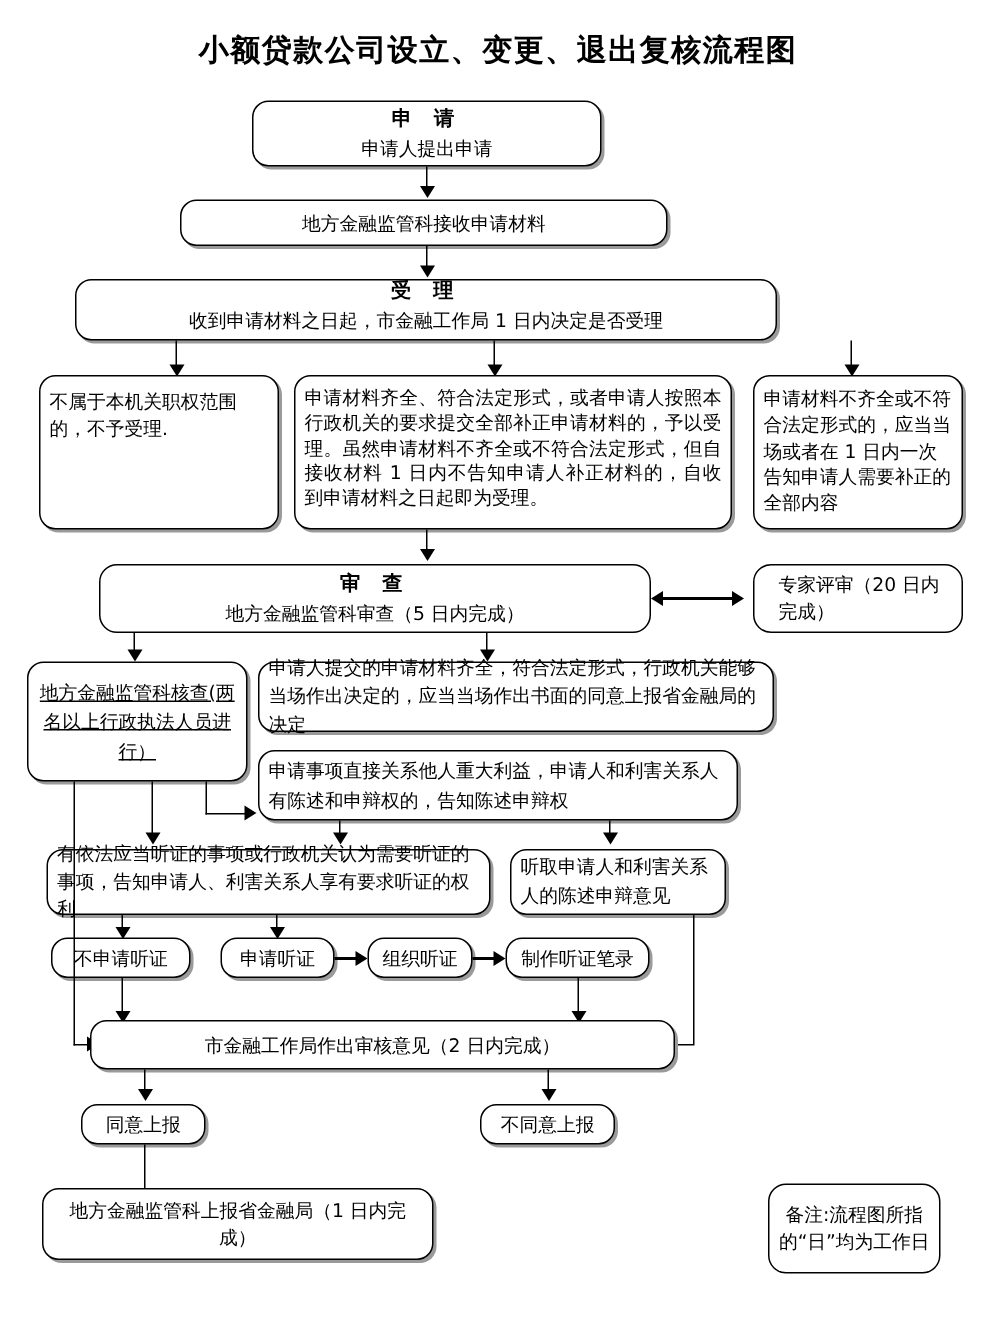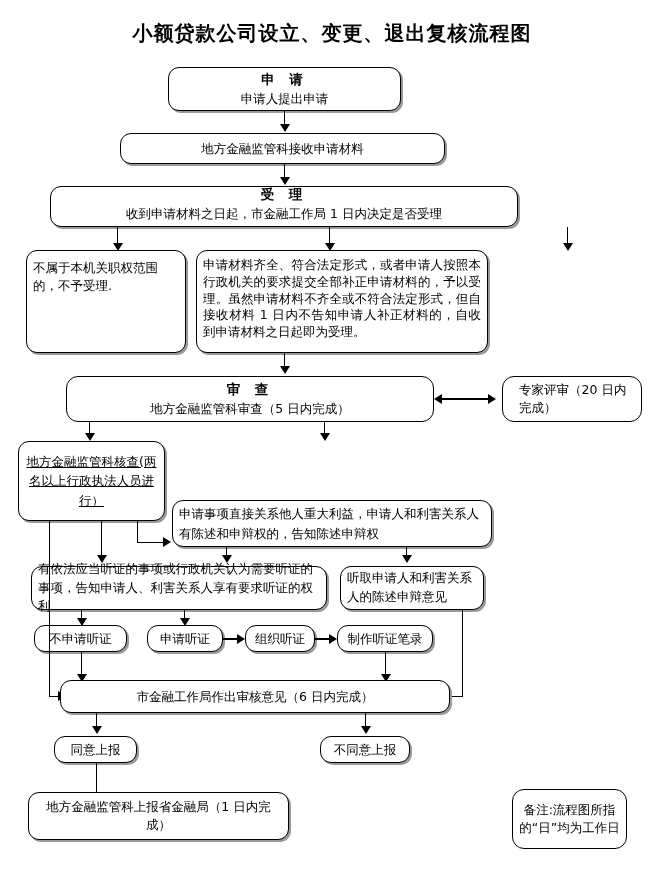--- a/index.html
+++ b/index.html
@@ -120,20 +120,23 @@
   <div class="ar down" style="left:562.5px;top:243px;"></div>
 
   <div class="node round sh left" style="left:26px;top:250px;width:160px;height:103px;justify-content:flex-start;padding-top:8px;">
     <span class="bd">不属于本机关职权范围的，不予受理.</span>
   </div>
 
   <div class="node round sh just" style="left:196px;top:250px;width:292px;height:103px;justify-content:flex-start;padding-top:6px;line-height:1.34;">
     <span class="bd">申请材料齐全、符合法定形式，或者申请人按照本行政机关的要求提交全部补正申请材料的，予以受理。虽然申请材料不齐全或不符合法定形式，但自接收材料 1 日内不告知申请人补正材料的，自收到申请材料之日起即为受理。</span>
   </div>
 
+  <div class="node round sh left" style="left:502px;top:250px;width:140px;height:103px;justify-content:flex-start;padding-top:6px;line-height:1.38;">
+    <span class="bd">申请材料不齐全或不符合法定形式的，应当当场或者在 1 日内一次告知申请人需要补正的全部内容</span>
+  </div>
 
   <div class="ln v" style="left:283.5px;top:353px;height:17px;"></div>
   <div class="ar down" style="left:279.5px;top:366px;"></div>
 
   <div class="node sq center" style="left:66px;top:376px;width:368px;height:46px;">
     <span class="hd">审  查</span>
     <span class="bd">地方金融监管科审查（5 日内完成）</span>
   </div>
 
   <div class="ln h" style="left:441px;top:398px;width:48px;"></div>
@@ -147,20 +150,23 @@
   <div class="ln v" style="left:88.5px;top:422px;height:15px;"></div>
   <div class="ar down" style="left:84.5px;top:433px;"></div>
 
   <div class="ln v" style="left:323.5px;top:422px;height:15px;"></div>
   <div class="ar down" style="left:319.5px;top:433px;"></div>
 
   <div class="node round sh center" style="left:18px;top:441px;width:147px;height:80px;line-height:1.55;text-decoration:underline;">
     <span class="bd">地方金融监管科核查(两名以上行政执法人员进行）</span>
   </div>
 
+  <div class="node round sh left" style="left:172px;top:441px;width:344px;height:47px;line-height:1.5;">
+    <span class="bd">申请人提交的申请材料齐全，符合法定形式，行政机关能够当场作出决定的，应当当场作出书面的同意上报省金融局的决定</span>
+  </div>
 
   <div class="node round sh left" style="left:172px;top:500px;width:320px;height:47px;line-height:1.6;">
     <span class="bd">申请事项直接关系他人重大利益，申请人和利害关系人有陈述和申辩权的，告知陈述申辩权</span>
   </div>
 
   <div class="ln v" style="left:136.5px;top:521px;height:22px;"></div>
   <div class="ln h" style="left:136.5px;top:541.5px;width:28px;"></div>
   <div class="ar right" style="left:163px;top:537px;"></div>
 
   <div class="ln v" style="left:100.5px;top:521px;height:38px;"></div>
@@ -216,21 +222,21 @@
 
   <div class="ln v" style="left:48.5px;top:521px;height:176px;"></div>
   <div class="ln h" style="left:48.5px;top:695.5px;width:12px;"></div>
   <div class="ar right" style="left:58px;top:691px;"></div>
 
   <div class="ln v" style="left:461.5px;top:610px;height:86px;"></div>
   <div class="ln h" style="left:450px;top:695.5px;width:13px;"></div>
   <div class="ar left" style="left:443px;top:691px;"></div>
 
   <div class="node round sh center" style="left:60px;top:680px;width:390px;height:33px;">
-    <span class="bd">市金融工作局作出审核意见（6 日内完成）</span>
+    <span class="bd">市金融工作局作出审核意见（2 日内完成）</span>
   </div>
 
   <div class="ln v" style="left:95.5px;top:713px;height:16px;"></div>
   <div class="ar down" style="left:91.5px;top:726px;"></div>
 
   <div class="ln v" style="left:364.5px;top:713px;height:16px;"></div>
   <div class="ar down" style="left:360.5px;top:726px;"></div>
 
   <div class="node round sh center" style="left:54px;top:736px;width:83px;height:27px;">
     <span class="bd">同意上报</span>

